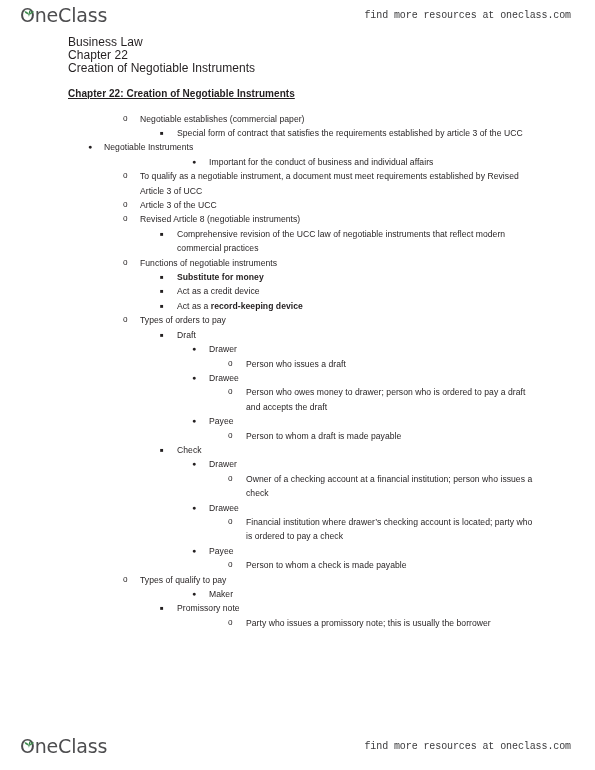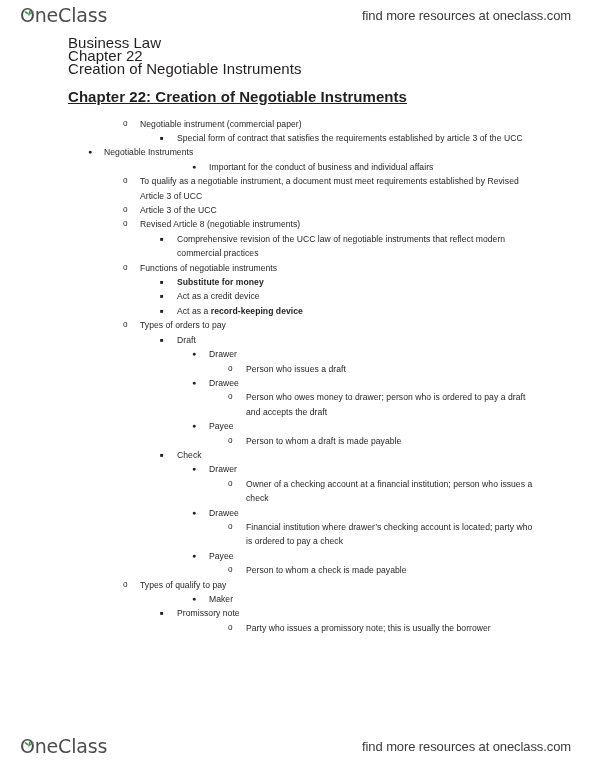--- a/index.html
+++ b/index.html
@@ -48,47 +48,47 @@
   }
   .logo-sprout {
     position: absolute;
     top: -5px;
     left: 4px;
     width: 9px;
     height: 7px;
     line-height: 1;
   }
   .tagline {
-    font-size: 13px;
+    font-size: 10px;
     color: #3b3b3d;
-    font-family: Liberation Sans, sans-serif;
+    font-family: Liberation Mono, monospace;
     letter-spacing: -0.1px;
   }
 
   
   .page {
     position: absolute;
     top: 30px;
     left: 0;
     width: 595px;
     height: 701px;
     box-sizing: border-box;
     padding: 6px 56px 0 68px;
   }
 
   .meta-block {
-    font-size: 15px;
+    font-size: 12px;
     line-height: 13.2px;
     color: #231f20;
     letter-spacing: 0.05px;
   }
 
   .doc-title {
     margin-top: 12px;
-    font-size: 15px;
+    font-size: 10px;
     font-weight: bold;
     text-decoration: underline;
     letter-spacing: 0.05px;
     display: inline-block;
   }
 
   
   .outline {
     margin-top: 11px;
     font-size: 8.6px;
@@ -163,21 +163,21 @@
     <div>Business Law</div>
     <div>Chapter 22</div>
     <div>Creation of Negotiable Instruments</div>
   </div>
 
   <div><span class="doc-title">Chapter 22: Creation of Negotiable Instruments</span></div>
 
   <div class="outline">
       <div class="item lvl2">
         <span class="bullet g-circle">o</span>
-        <span class="txt">Negotiable instrument (commercial paper)</span>
+        <span class="txt">Negotiable establishes (commercial paper)</span>
       </div>
       <div class="item lvl3">
         <span class="bullet g-square">■</span>
         <span class="txt">Special form of contract that satisfies the requirements established by article 3 of the UCC</span>
       </div>
       <div class="item lvl1">
         <span class="bullet g-disc">●</span>
         <span class="txt">Negotiable Instruments</span>
       </div>
       <div class="item lvl4">

